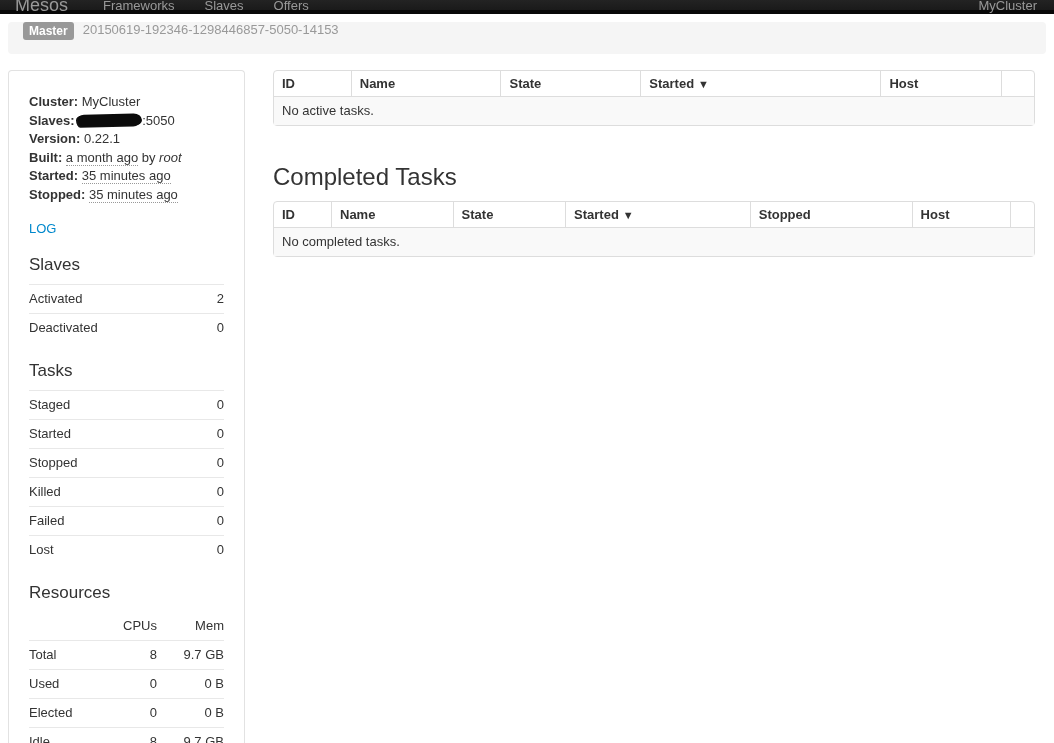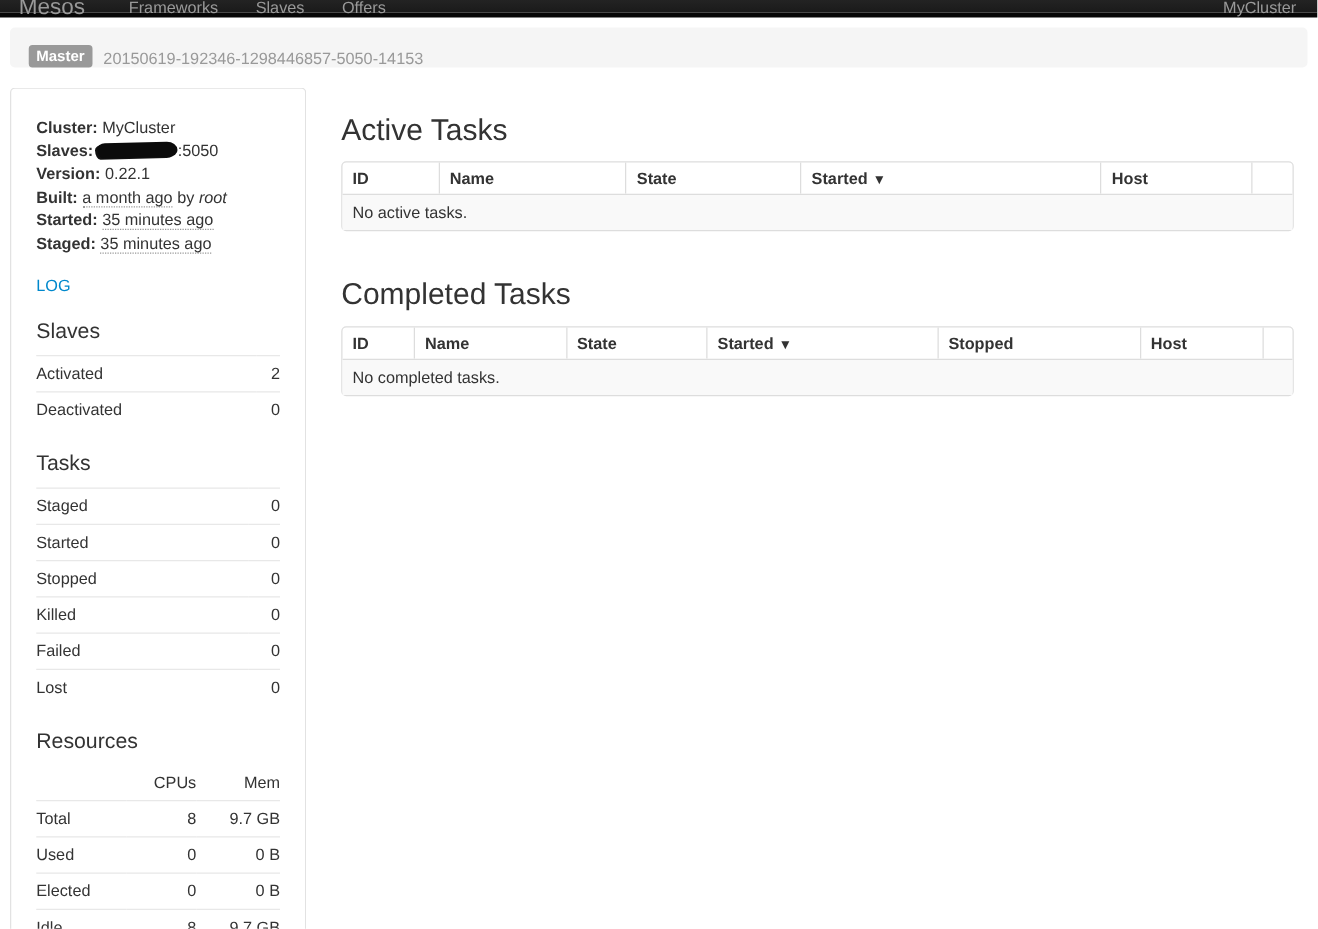--- a/index.html
+++ b/index.html
@@ -44,21 +44,21 @@
     font-size: 13px;
   }
 
   
   .breadcrumb-bar {
     margin: 8px;
     height: 32px;
     background: #f5f5f5;
     border-radius: 4px;
     display: flex;
-    align-items: flex-end;
+    align-items: flex-start;
     padding: 0 15px;
   }
   .badge {
     background: #999;
     color: #fff;
     font-size: 12px;
     font-weight: bold;
     line-height: 14px;
     padding: 2px 6px;
     border-radius: 3px;
@@ -194,21 +194,21 @@
       <b>Built:</b>
       <span class="dotted">a month ago</span>
       <span>by</span>
       <i>root</i>
     </div>
     <div class="info-line">
       <b>Started:</b>
       <span class="dotted">35 minutes ago</span>
     </div>
     <div class="info-line">
-      <b>Staged:</b>
+      <b>Stopped:</b>
       <span class="dotted">35 minutes ago</span>
     </div>
 
     <a class="log-link">LOG</a>
 
     <h3 class="side-heading">Slaves</h3>
     <table class="side-table">
       <tbody>
         <tr>
           <td>Activated</td>
@@ -280,21 +280,20 @@
           <td>Idle</td>
           <td class="num">8</td>
           <td class="num">9.7 GB</td>
         </tr>
       </tbody>
     </table>
   </div>
 
   <div class="main">
 
-    <h2 class="section-title">Active Tasks</h2>
     <table class="task-table">
       <colgroup>
         <col style="width:10.1%">
           <col style="width:19.7%">
           <col style="width:18.4%">
         <col style="width:31.6%">
           <col style="width:15.9%">
           <col style="width:4.3%">
       </colgroup>
       <thead>

